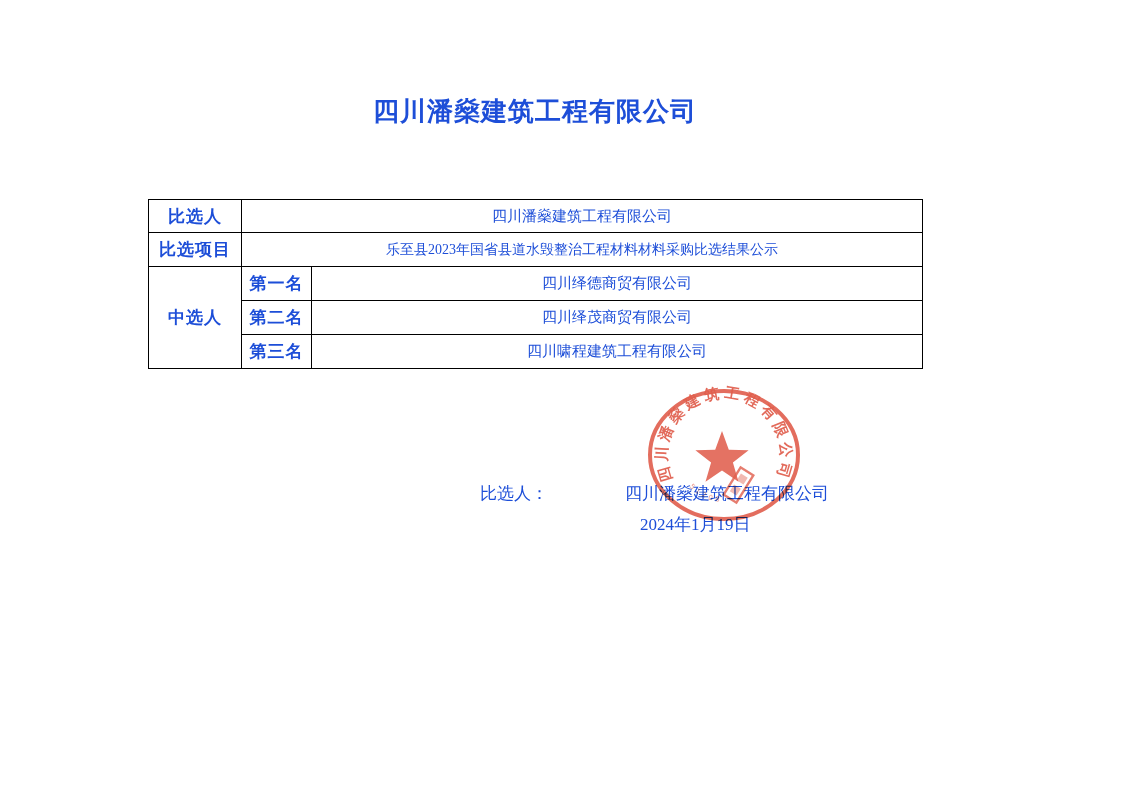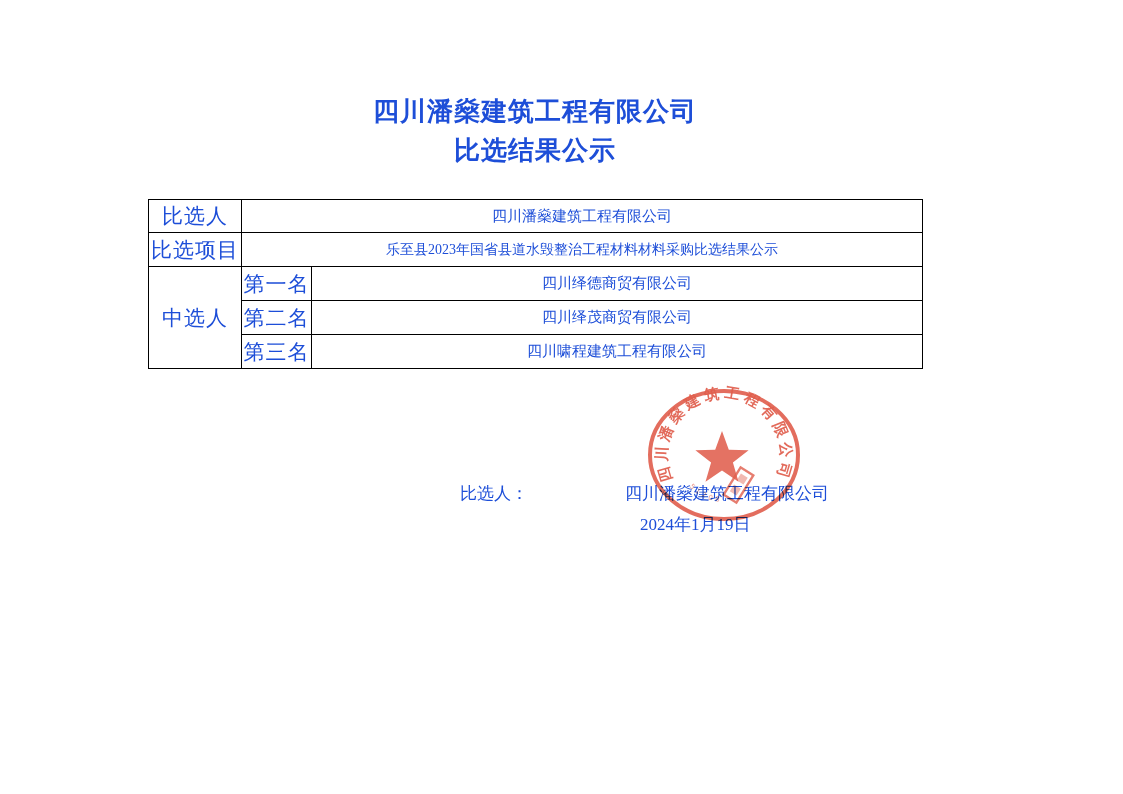--- a/index.html
+++ b/index.html
@@ -34,26 +34,26 @@
   }
   table.result td{
     border:1px solid #000;
     text-align:center;
     vertical-align:middle;
     padding:0;
     overflow:hidden;
     white-space:nowrap;
   }
   table.result tr{height:34px;}
-  td.lbl{font-size:21px;letter-spacing:1px;}
+  td.lbl{font-size:17px;letter-spacing:1px;font-weight:bold;}
   td.val{font-size:15px;}
   td.val-sm{font-size:14px;}
   
   .sig{position:absolute;font-size:17px;white-space:nowrap;}
-  .sig-label{left:460px;top:482px;}
+  .sig-label{left:480px;top:482px;}
   .sig-company{left:625px;top:482px;}
   .sig-date{left:640px;top:513px;}
   
   .stamp{
     position:absolute;
     left:629px;top:370px;
     width:190px;height:170px;
     mix-blend-mode:multiply;
     opacity:0.88;
     pointer-events:none;
@@ -70,21 +70,20 @@
     letter-spacing:3px;
   }
 </style>
 </head>
 <body>
 
 <div class="page">
 
   <div class="title-block">
     <div class="title-line">四川潘燊建筑工程有限公司</div>
-    <div class="title-line">比选结果公示</div>
   </div>
 
   <table class="result">
     <colgroup>
       <col style="width:93px">
       <col style="width:70px">
       <col style="width:611px">
     </colgroup>
     <tbody>
         <tr style="height:33px">

